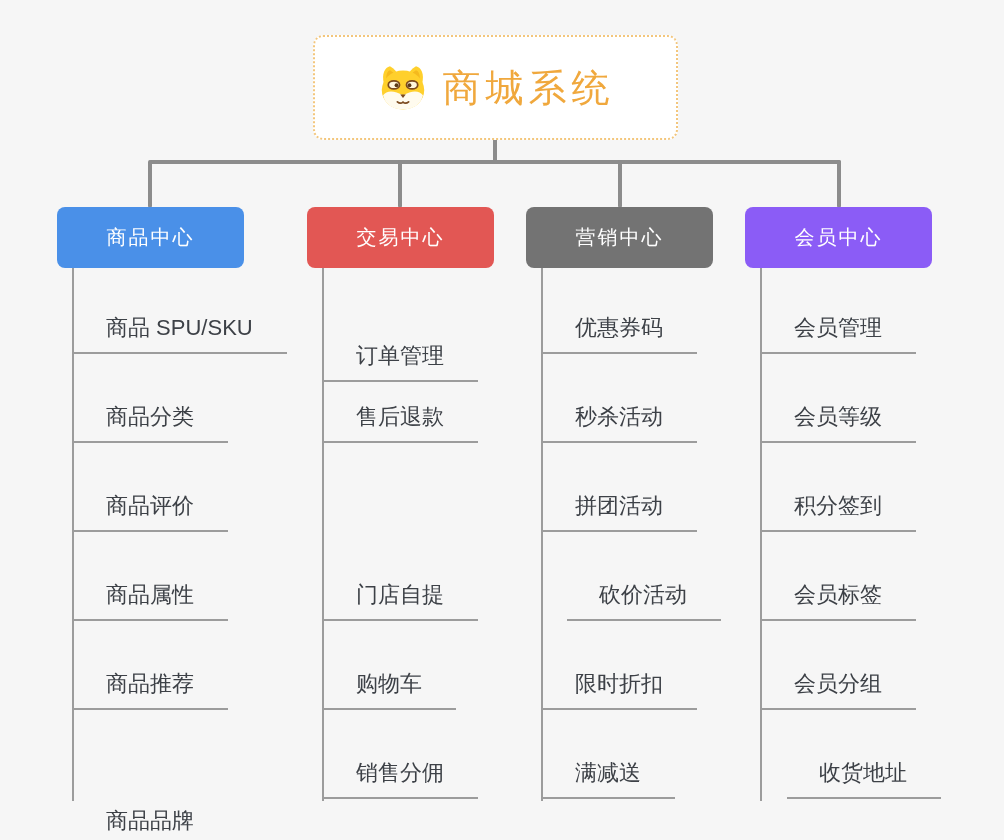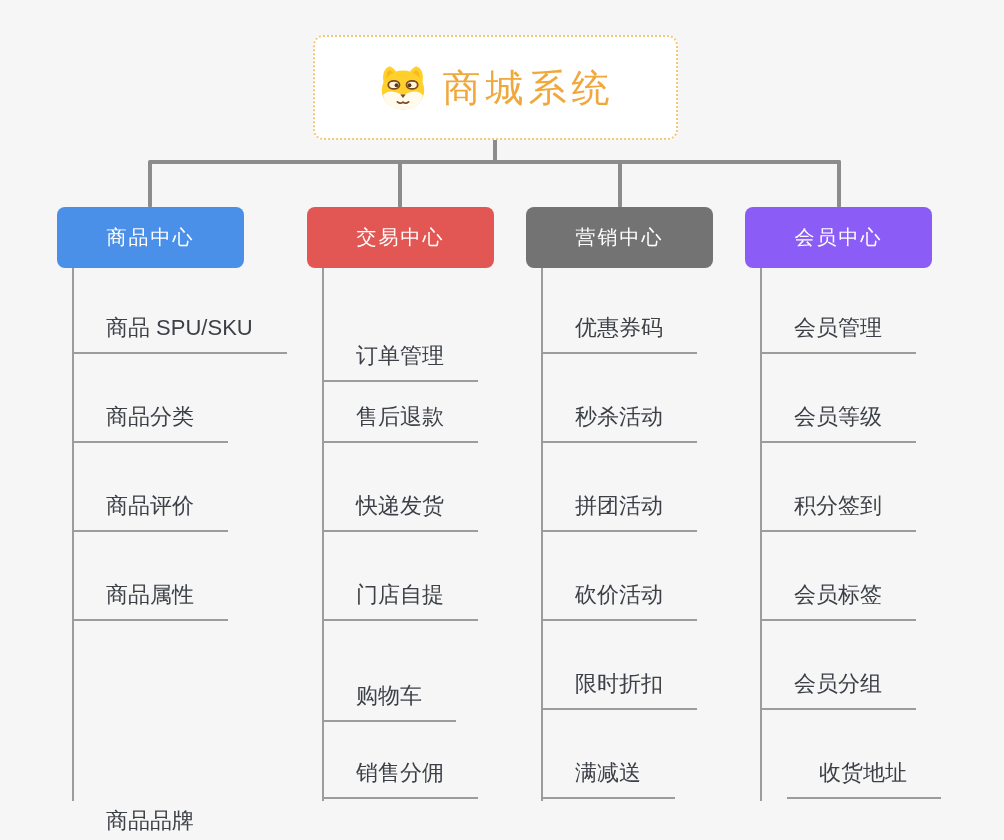--- a/index.html
+++ b/index.html
@@ -101,49 +101,49 @@
   </div>
 
   <div class="leaf" style="top: 228px;">
     <span class="leaf-label">商品评价</span>
   </div>
 
   <div class="leaf" style="top: 317px;">
     <span class="leaf-label">商品属性</span>
   </div>
 
+  <div class="leaf" style="top: 406px;">
+    <span class="leaf-label">商品推荐</span>
+  </div>
 
   <div class="leaf" style="top: 495px; margin-top: 48px;">
     <span class="leaf-label">商品品牌</span>
   </div>
 </div>
   </div>
 
   <div class="branch" style="left: 307px;">
     <div class="branch-node" style="background: rgb(226, 87, 84);">
       <span class="branch-label">交易中心</span>
     </div>
     <div class="leaf-col">
   <div class="leaf" style="top: 50px; margin-top: 28px;">
     <span class="leaf-label">订单管理</span>
   </div>
 
   <div class="leaf" style="top: 139px;">
     <span class="leaf-label">售后退款</span>
   </div>
 
-  <div class="leaf" style="top: 228px;">
-    <span class="leaf-label">快递发货</span>
-  </div>
 
   <div class="leaf" style="top: 317px;">
     <span class="leaf-label">门店自提</span>
   </div>
 
-  <div class="leaf" style="top: 406px; margin-top: 12px;">
+  <div class="leaf" style="top: 406px;">
     <span class="leaf-label">购物车</span>
   </div>
 
   <div class="leaf" style="top: 495px;">
     <span class="leaf-label">销售分佣</span>
   </div>
 </div>
   </div>
 
   <div class="branch" style="left: 526px;">
@@ -156,21 +156,21 @@
   </div>
 
   <div class="leaf" style="top: 139px;">
     <span class="leaf-label">秒杀活动</span>
   </div>
 
   <div class="leaf" style="top: 228px;">
     <span class="leaf-label">拼团活动</span>
   </div>
 
-  <div class="leaf" style="top: 317px;">
+  <div class="leaf" style="top: 317px; margin-left: 24px;">
     <span class="leaf-label">砍价活动</span>
   </div>
 
   <div class="leaf" style="top: 406px;">
     <span class="leaf-label">限时折扣</span>
   </div>
 
   <div class="leaf" style="top: 495px;">
     <span class="leaf-label">满减送</span>
   </div>

